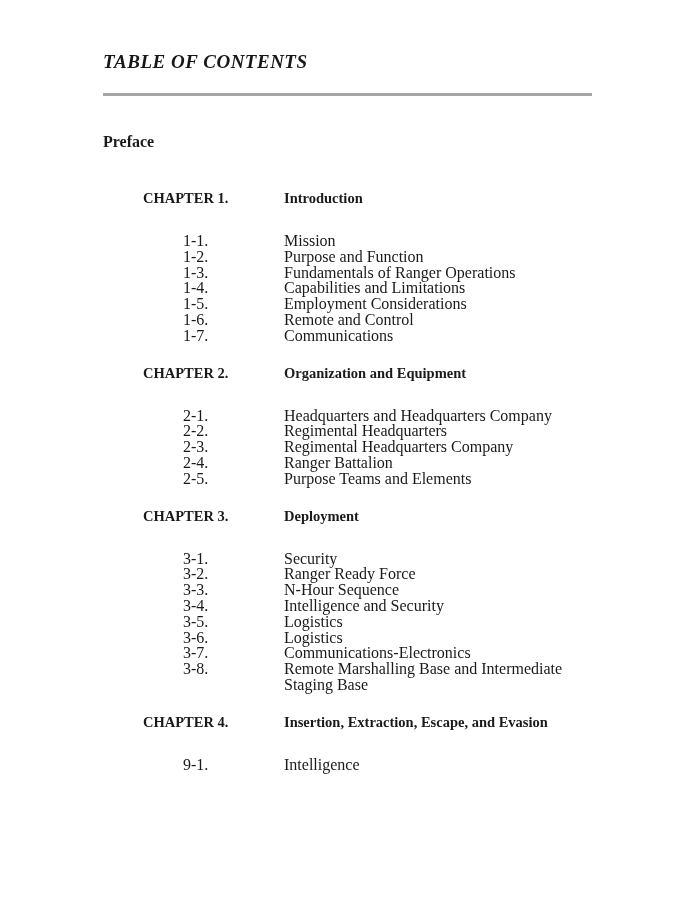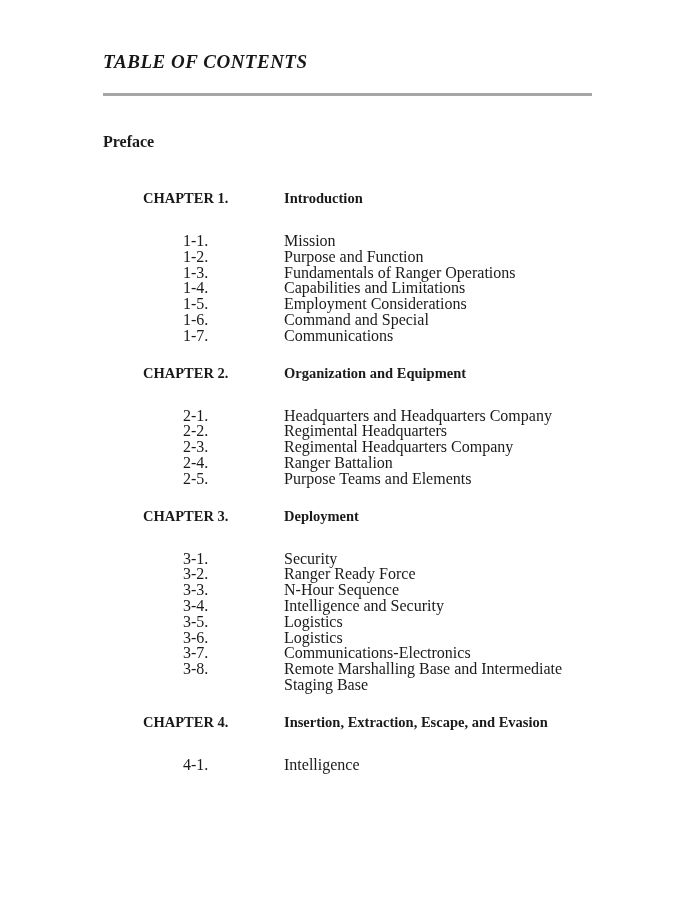--- a/index.html
+++ b/index.html
@@ -109,21 +109,21 @@
     <span class="entry-title">Capabilities and Limitations</span>
   </div>
 
   <div class="toc-row">
     <span class="entry-num">1-5.</span>
     <span class="entry-title">Employment Considerations</span>
   </div>
 
   <div class="toc-row">
     <span class="entry-num">1-6.</span>
-    <span class="entry-title">Command and Special</span>
+    <span class="entry-title">Remote and Control</span>
   </div>
 
   <div class="toc-row">
     <span class="entry-num">1-7.</span>
     <span class="entry-title">Communications</span>
   </div>
 </div>
   </section>
 
   <section class="chapter">
@@ -207,19 +207,19 @@
 </div>
   </section>
 
   <section class="chapter">
     <div class="chapter-header">
       <span class="ch-label">CHAPTER 4.</span>
       <span class="ch-title">Insertion, Extraction, Escape, and Evasion</span>
     </div>
     <div class="sections">
   <div class="toc-row">
-    <span class="entry-num">4-1.</span>
+    <span class="entry-num">9-1.</span>
     <span class="entry-title">Intelligence</span>
   </div>
 </div>
   </section>
 </div>
 </div>
 
 </body></html>

